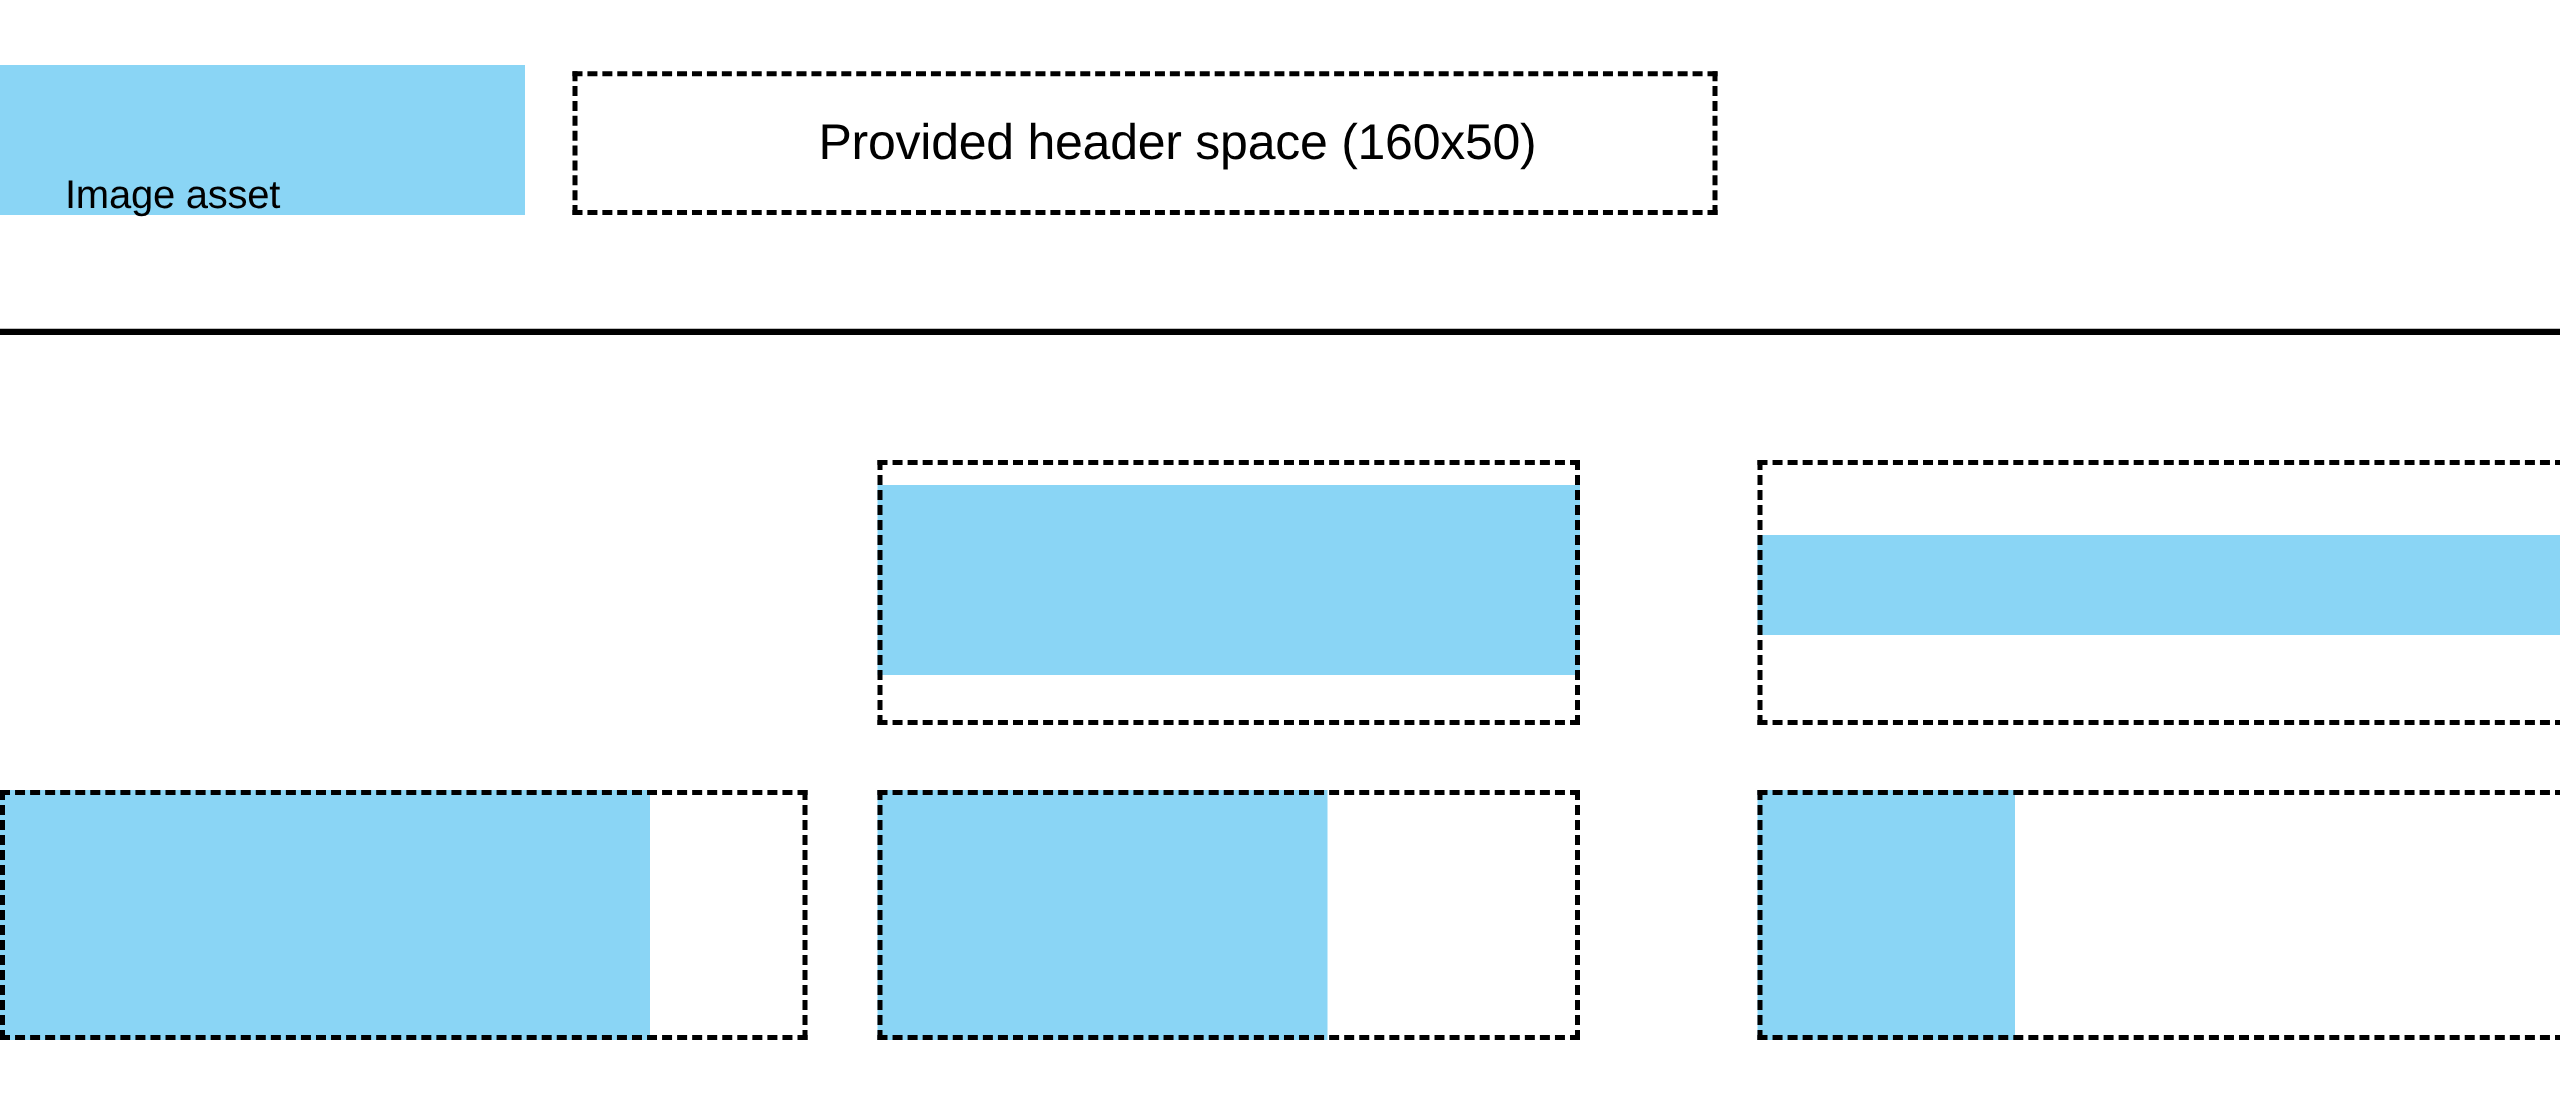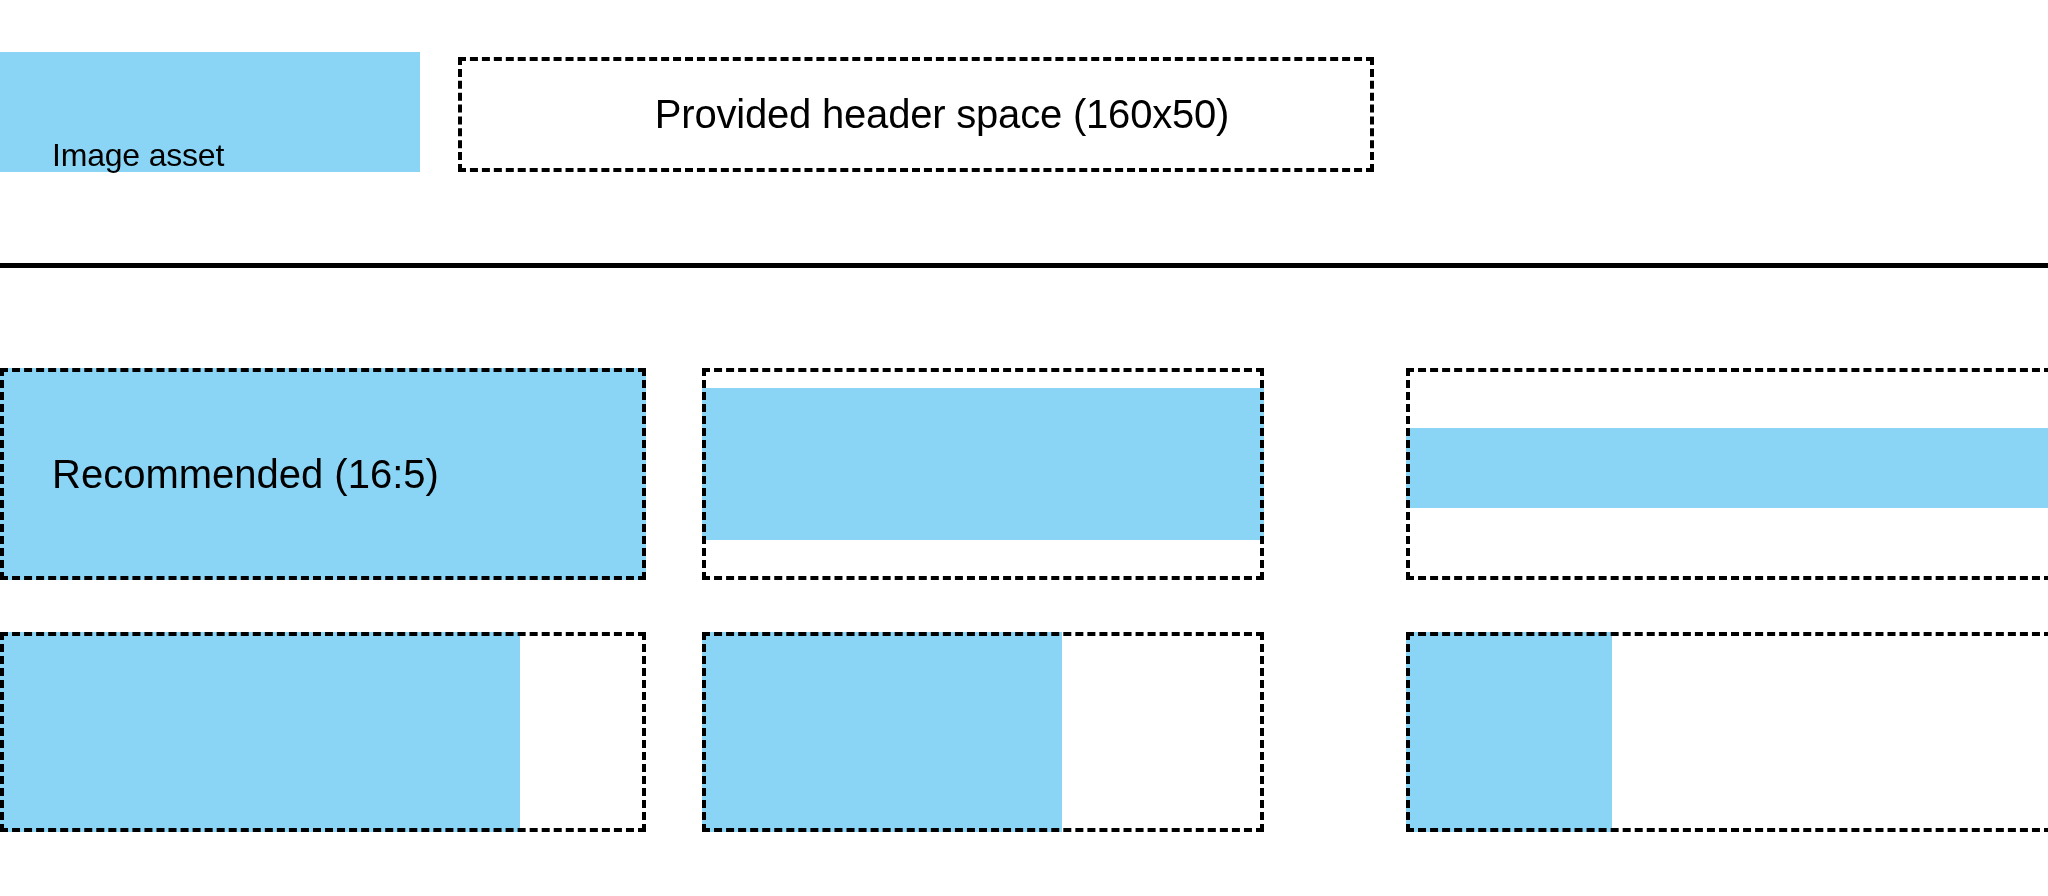--- a/index.html
+++ b/index.html
@@ -120,25 +120,20 @@
 <div id="canvas" style="background: rgb(255, 255, 255);">
 
   <div class="abs fill-blue header-swatch" style="background: rgb(138, 213, 245);"></div>
   <div class="label header-swatch-label">Image asset</div>
 
   <div class="abs dashbox header-space-box" style="border-color: rgb(0, 0, 0);"></div>
   <div class="label header-space-label">Provided header space (160x50)</div>
 
   <div class="abs divider" style="background: rgb(0, 0, 0);"></div>
 
-  <div class="abs cell" style="left:0px; top:368px; width:646px; height:212px;">
-    <div class="swatch" style="inset: 0px; background: rgb(138, 213, 245);"></div>
-    <div class="frame" style="border-color: rgb(0, 0, 0);"></div>
-    <div class="cell-label">Recommended (16:5)</div>
-  </div>
 
   <div class="abs cell" style="left:702px; top:368px; width:562px; height:212px;">
     <div class="swatch" style="left: 0px; top: 20px; width: 562px; height: 152px; background: rgb(138, 213, 245);"></div>
     <div class="frame" style="border-color: rgb(0, 0, 0);"></div>
   </div>
 
   <div class="abs cell" style="left:1406px; top:368px; width:646px; height:212px;">
     <div class="swatch" style="left: 0px; top: 60px; width: 646px; height: 80px; background: rgb(138, 213, 245);"></div>
     <div class="frame" style="border-color: rgb(0, 0, 0);"></div>
   </div>

